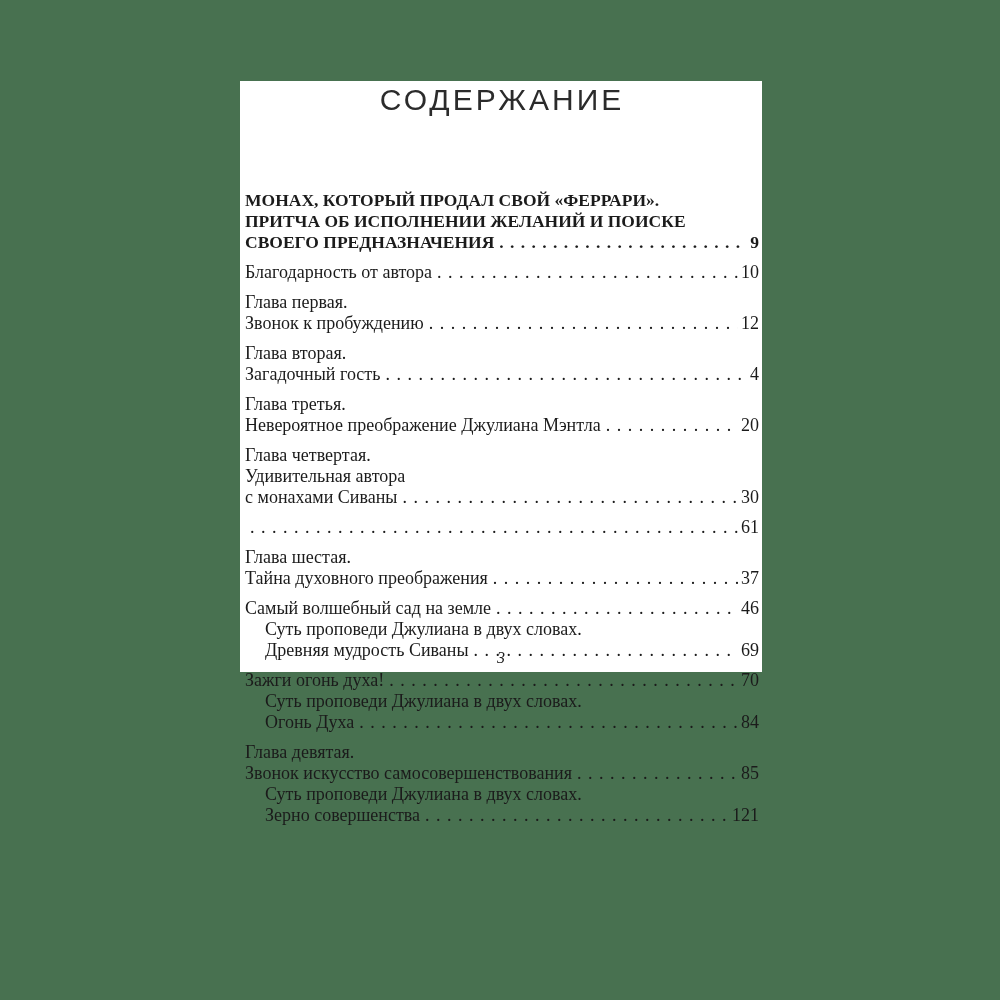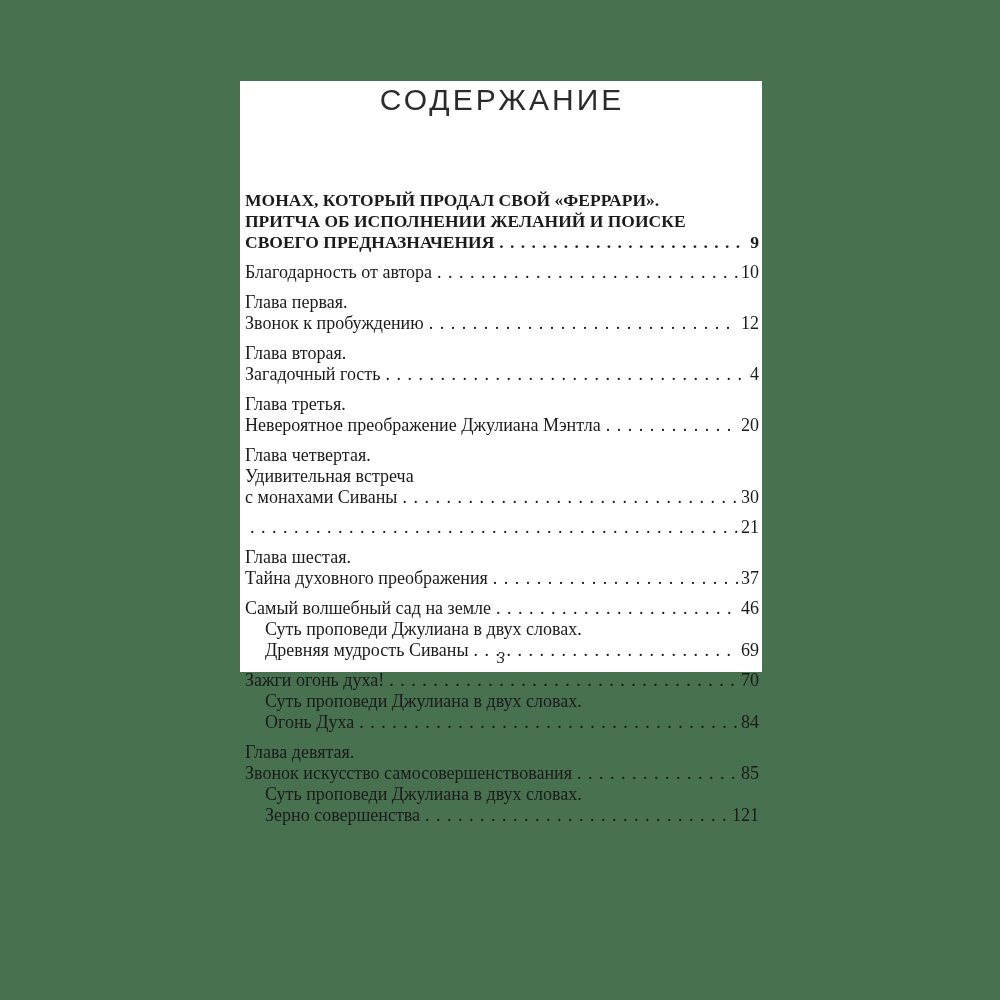--- a/index.html
+++ b/index.html
@@ -120,32 +120,32 @@
           <span class="txt">Невероятное преображение Джулиана Мэнтла</span>
           <span class="leader">. . . . . . . . . . . . . . . . . . . . . . . . . . . . . . . . . . . . . . . . . . . . . . . . . . . . . . . . . . . . . . . . . . . . . . . . . . . . . . . . . . . . . . . . . . . . . . . . . . . . . . . . . . . . . . . . . . . . . . . . </span>
           <span class="pagenum">20</span>
         </div>
       </div>
       <div class="entry">
         <div class="row">
           <span class="txt">Глава четвертая.</span>
         </div>
         <div class="row">
-          <span class="txt">Удивительная встреча</span>
+          <span class="txt">Удивительная автора</span>
         </div>
         <div class="row">
           <span class="txt">с монахами Сиваны</span>
           <span class="leader">. . . . . . . . . . . . . . . . . . . . . . . . . . . . . . . . . . . . . . . . . . . . . . . . . . . . . . . . . . . . . . . . . . . . . . . . . . . . . . . . . . . . . . . . . . . . . . . . . . . . . . . . . . . . . . . . . . . . . . . . </span>
           <span class="pagenum">30</span>
         </div>
       </div>
       <div class="entry">
         <div class="row">
           <span class="leader">. . . . . . . . . . . . . . . . . . . . . . . . . . . . . . . . . . . . . . . . . . . . . . . . . . . . . . . . . . . . . . . . . . . . . . . . . . . . . . . . . . . . . . . . . . . . . . . . . . . . . . . . . . . . . . . . . . . . . . . . </span>
-          <span class="pagenum">21</span>
+          <span class="pagenum">61</span>
         </div>
       </div>
       <div class="entry">
         <div class="row">
           <span class="txt">Глава шестая.</span>
         </div>
         <div class="row">
           <span class="txt">Тайна духовного преображения</span>
           <span class="leader">. . . . . . . . . . . . . . . . . . . . . . . . . . . . . . . . . . . . . . . . . . . . . . . . . . . . . . . . . . . . . . . . . . . . . . . . . . . . . . . . . . . . . . . . . . . . . . . . . . . . . . . . . . . . . . . . . . . . . . . . </span>
           <span class="pagenum">37</span>

